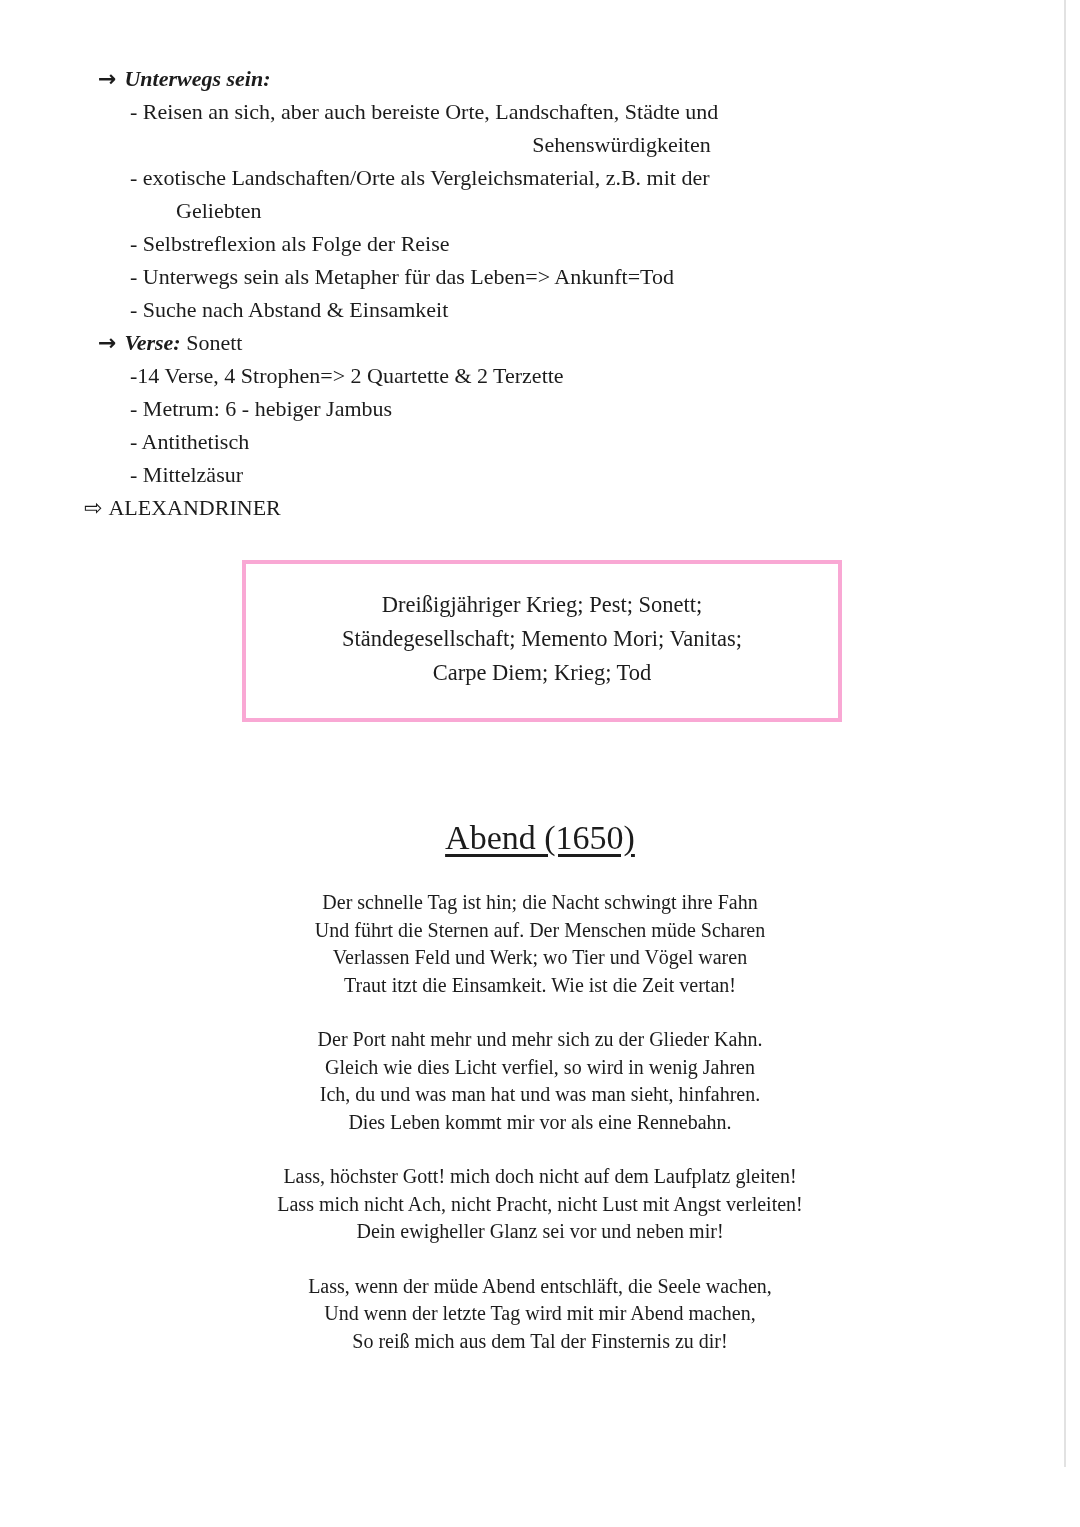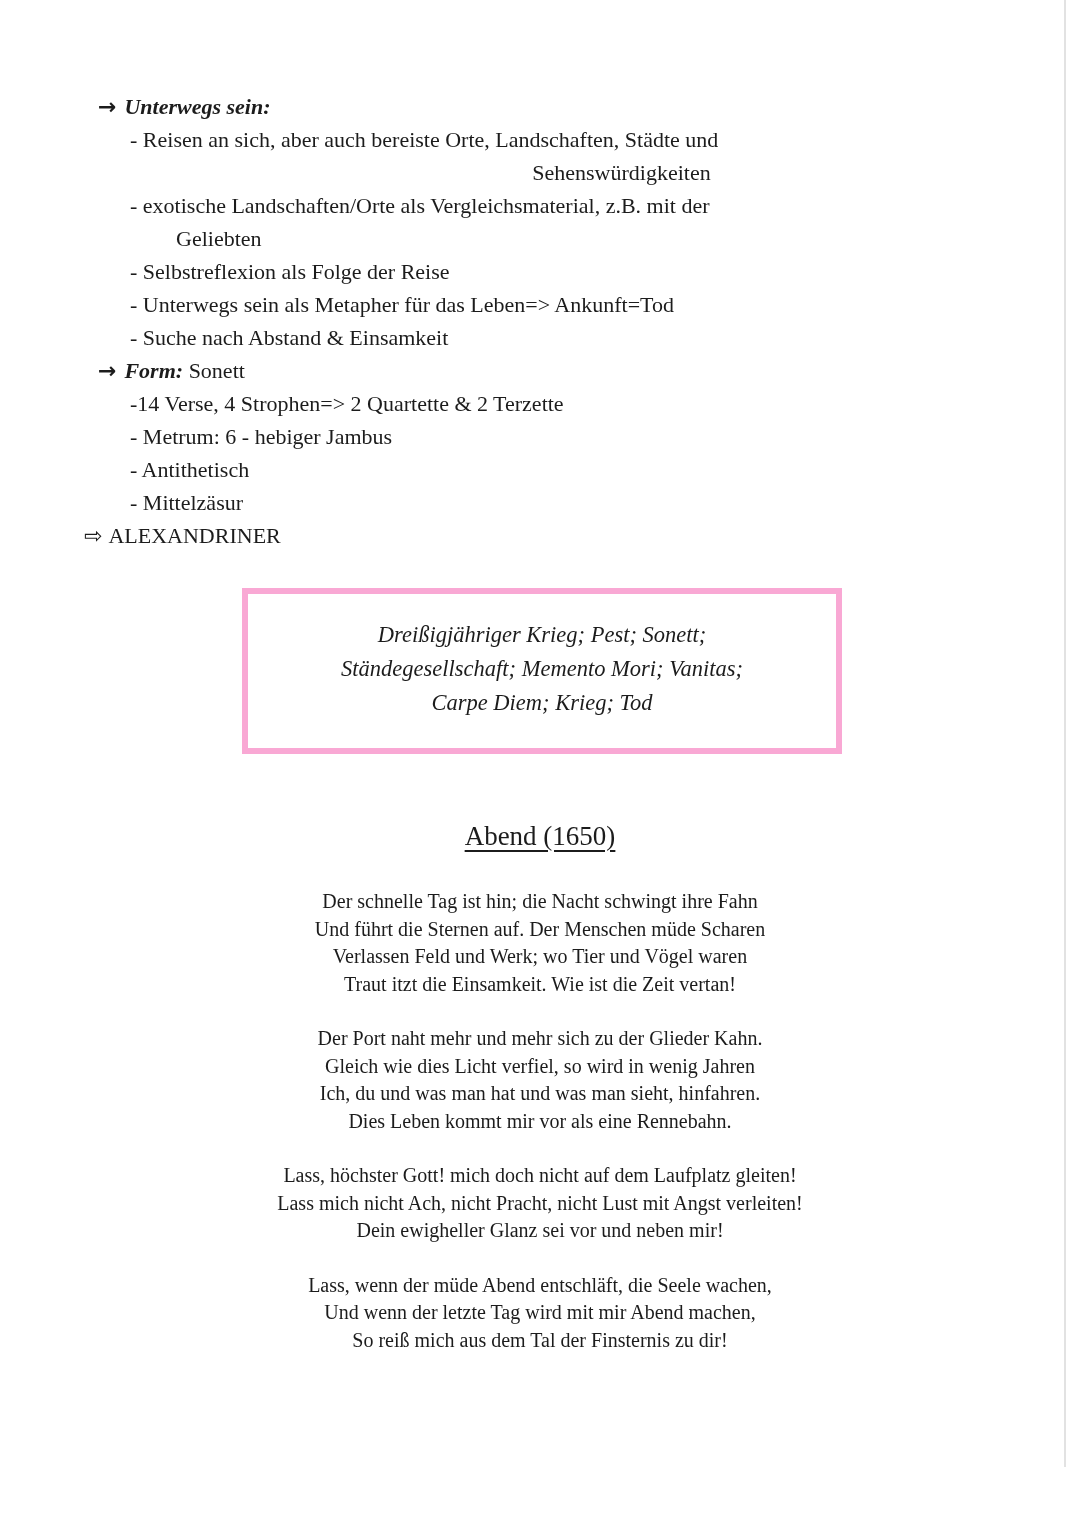--- a/index.html
+++ b/index.html
@@ -9,21 +9,21 @@
     height: 1527px;
     font-family: "Liberation Serif", "DejaVu Serif", serif;
     color: #1c1c1c;
     position: relative;
     overflow: hidden;
   }
   .page {
     position: relative;
     width: 1080px;
     height: 1467px;
-    padding-top: 90px;
+    padding-top: 62px;
     background: #ffffff;
   }
   .page-edge {
     position: absolute;
     top: 0;
     right: 14px;
     width: 2px;
     height: 100%;
     background: #e2e2e2;
   }
@@ -44,33 +44,32 @@
   .note-line { margin-left: 130px; }
   .note-line.cont  { margin-left: 163px; text-align: center; }
   .note-line.cont2 { margin-left: 176px; }
   .result-line { margin-left: 84px; }
   .result-line .marker { font-weight: normal; margin-right: 6px; }
 
   
   .keyword-box {
     width: 600px;
     margin: 36px 0 0 242px;
-    border: 6px solid #f9a8d4;
+    border: 4px solid #f9a8d4;
     padding: 24px 12px 28px 12px;
     text-align: center;
     font-size: 22.5px;
     line-height: 34px;
-    font-style: italic;
   }
 
   
   .poem-title {
-    margin-top: 67px;
+    margin-top: 100px;
     text-align: center;
-    font-size: 27px;
+    font-size: 34px;
     line-height: 31px;
   }
   .poem-title span {
     text-decoration: underline;
     text-underline-offset: 5px;
   }
   .poem { margin-top: 36px; }
   .stanza {
     text-align: center;
     font-size: 20px;
@@ -90,21 +89,21 @@
     </div>
     <div class="note-line">- Reisen an sich, aber auch bereiste Orte, Landschaften, Städte und</div>
     <div class="note-line cont">Sehenswürdigkeiten</div>
     <div class="note-line">- exotische Landschaften/Orte als Vergleichsmaterial, z.B. mit der</div>
     <div class="note-line cont2">Geliebten</div>
     <div class="note-line">- Selbstreflexion als Folge der Reise</div>
     <div class="note-line">- Unterwegs sein als Metapher für das Leben=&gt; Ankunft=Tod</div>
     <div class="note-line">- Suche nach Abstand &amp; Einsamkeit</div>
 
     <div class="note-head">
-      <span class="marker">→</span><span class="head-title">Form</span><span class="head-title">:</span><span class="head-rest"> </span><span class="head-rest">Sonett</span>
+      <span class="marker">→</span><span class="head-title">Verse</span><span class="head-title">:</span><span class="head-rest"> </span><span class="head-rest">Sonett</span>
     </div>
     <div class="note-line">-14 Verse, 4 Strophen=&gt; 2 Quartette &amp; 2 Terzette</div>
     <div class="note-line">- Metrum: 6 - hebiger Jambus</div>
     <div class="note-line">- Antithetisch</div>
     <div class="note-line">- Mittelzäsur</div>
     <div class="result-line">
       <span class="marker">⇨</span><span>ALEXANDRINER</span>
     </div>
 
   </div>

